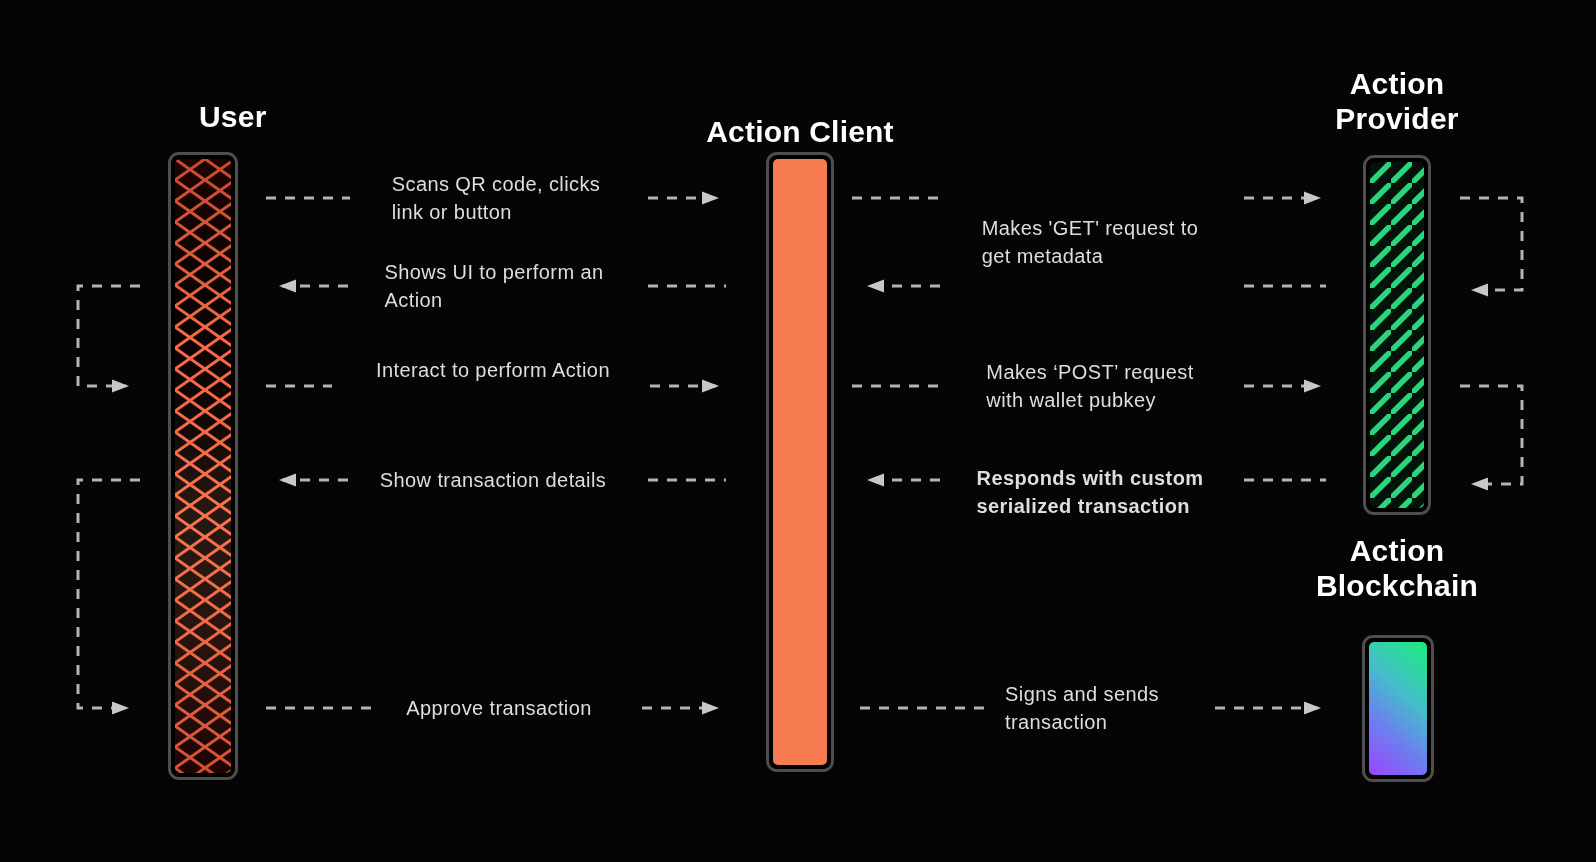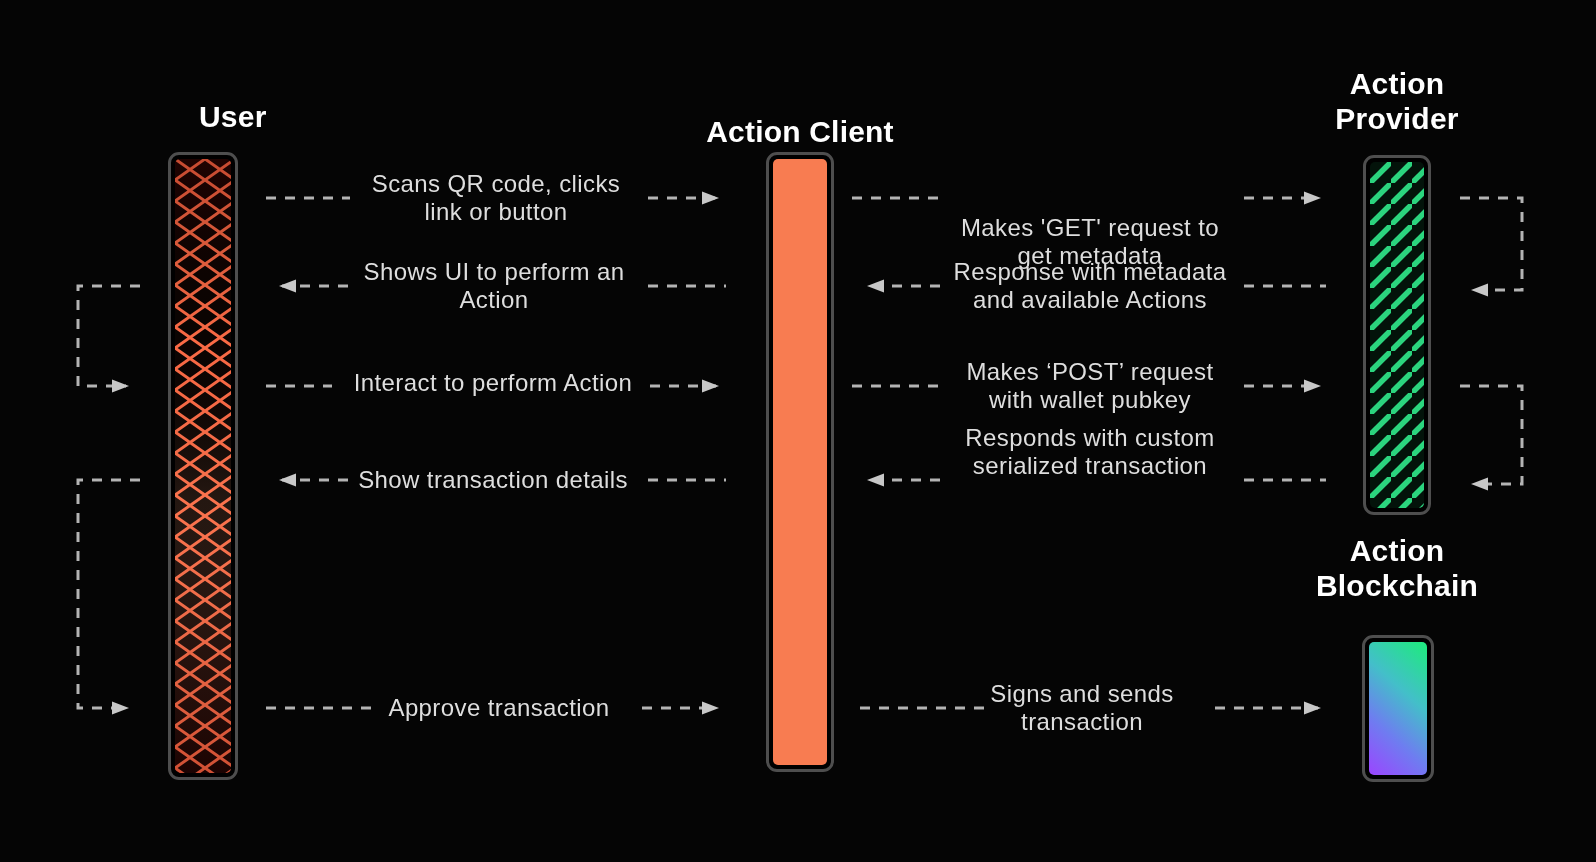--- a/index.html
+++ b/index.html
@@ -57,24 +57,24 @@
   .dashline {
     stroke: #b4b4b4;
     stroke-width: 3;
     stroke-dasharray: 10 9;
     fill: none;
   }
   .lbl {
     position: absolute;
     transform: translate(-50%, -50%);
     color: #dedede;
-    font-size: 24px;
+    font-size: 20px;
     line-height: 28px;
     letter-spacing: 0.4px;
-    text-align: center;
+    text-align: left;
     white-space: pre-line;
   }
 </style>
 </head>
 <body>
 
 <div class="canvas">
 
   <div class="actor-title" style="left:172px; top:99px;margin-left:27px;">User</div>
   <div class="actor-title centered" style="left:800px; top:99px;margin-top:15px;">Action Client</div>
@@ -172,27 +172,25 @@
     <g>
       <path class="dashline" d="M1460,198 L1522,198 L1522,290 L1474,290" marker-end="url(#ah)"></path>
       <path class="dashline" d="M1460,386 L1522,386 L1522,484 L1474,484" marker-end="url(#ah)"></path>
     </g>
   </svg>
 
   <div class="lbl" style="left:496px; top:198px;">Scans QR code, clicks
 link or button</div>
   <div class="lbl" style="left:494px; top:286px;">Shows UI to perform an
 Action</div>
-  <div class="lbl" style="left:493px; top:383px;">Interact to perform Action</div>
+  <div class="lbl" style="left:493px; top:370px;">Interact to perform Action</div>
   <div class="lbl" style="left:493px; top:480px;">Show transaction details</div>
   <div class="lbl" style="left:499px; top:708px;">Approve transaction</div>
   <div class="lbl" style="left:1090px; top:198px;margin-top:44px;">Makes 'GET' request to
 get metadata</div>
-  <div class="lbl" style="left:1090px; top:286px;">Response with metadata
-and available Actions</div>
   <div class="lbl" style="left:1090px; top:386px;">Makes ‘POST’ request
 with wallet pubkey</div>
-  <div class="lbl" style="left:1090px; top:452px;">Responds with custom
+  <div class="lbl" style="left:1090px; top:492px;font-weight:bold;">Responds with custom
 serialized transaction</div>
   <div class="lbl" style="left:1082px; top:708px;">Signs and sends
 transaction</div>
 
 </div>
 
 </body></html>

